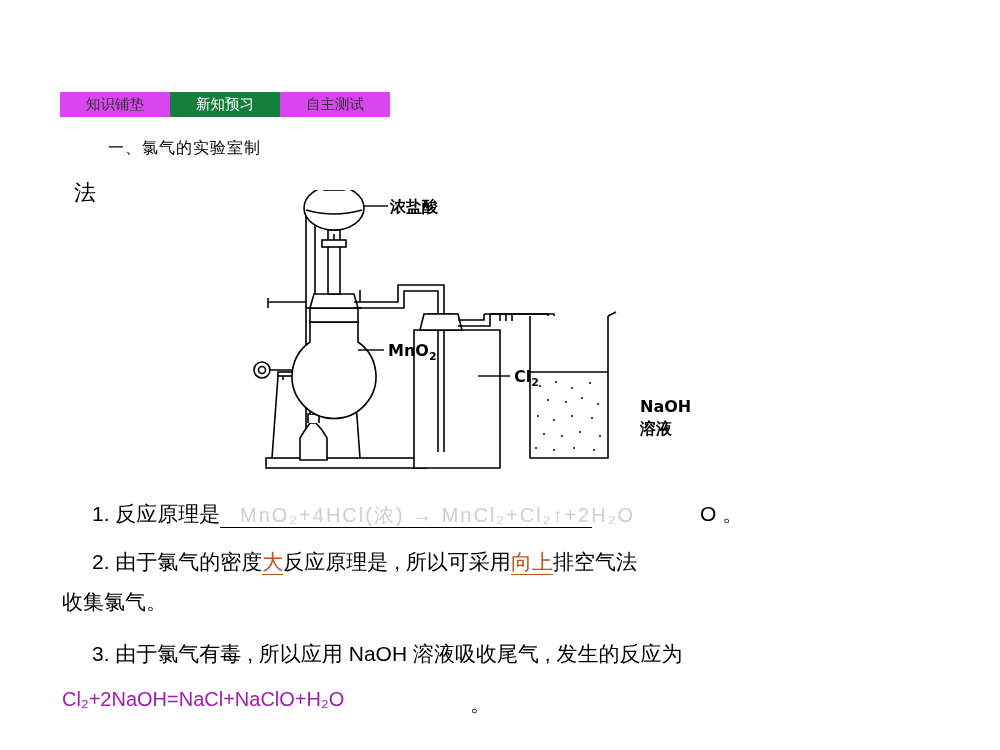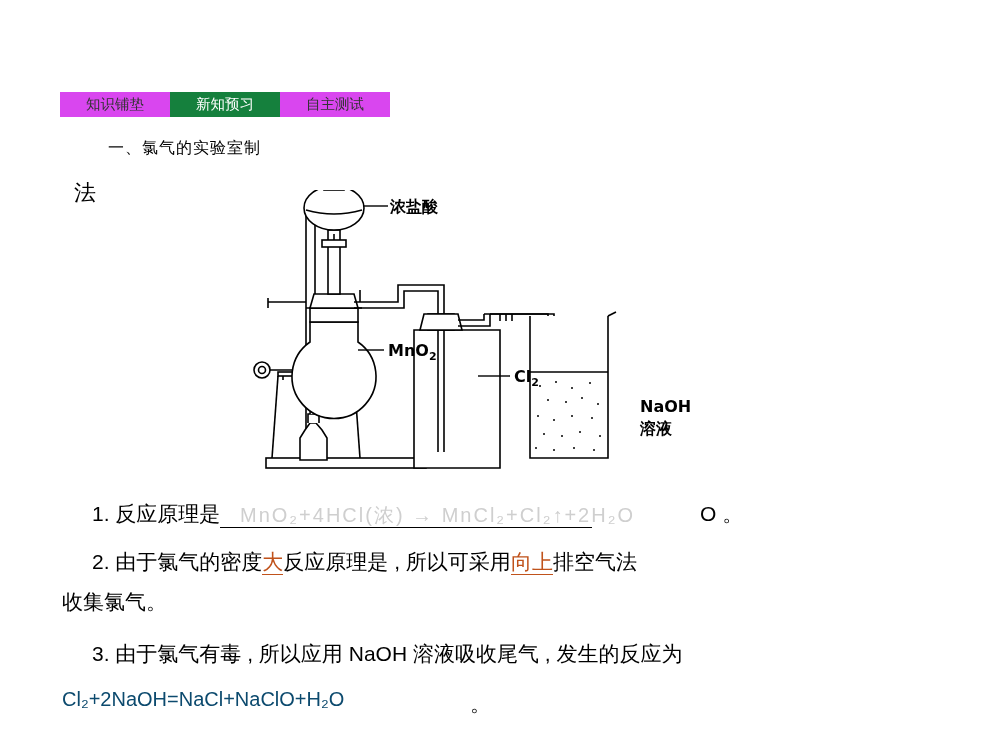--- a/index.html
+++ b/index.html
@@ -110,21 +110,21 @@
     font-size: 20px;
     color: #cfcfcf;
     white-space: nowrap;
     letter-spacing: 2px;
   }
   .overlay-formula2 {
     position: absolute;
     left: 62px;
     top: 688px;
     font-size: 20px;
-    color: #0c4a6e;
+    color: #a21caf;
     white-space: nowrap;
   }
 </style>
 </head>
 <body>
 
 <div class="page">
 
 
   <div class="tabs">

